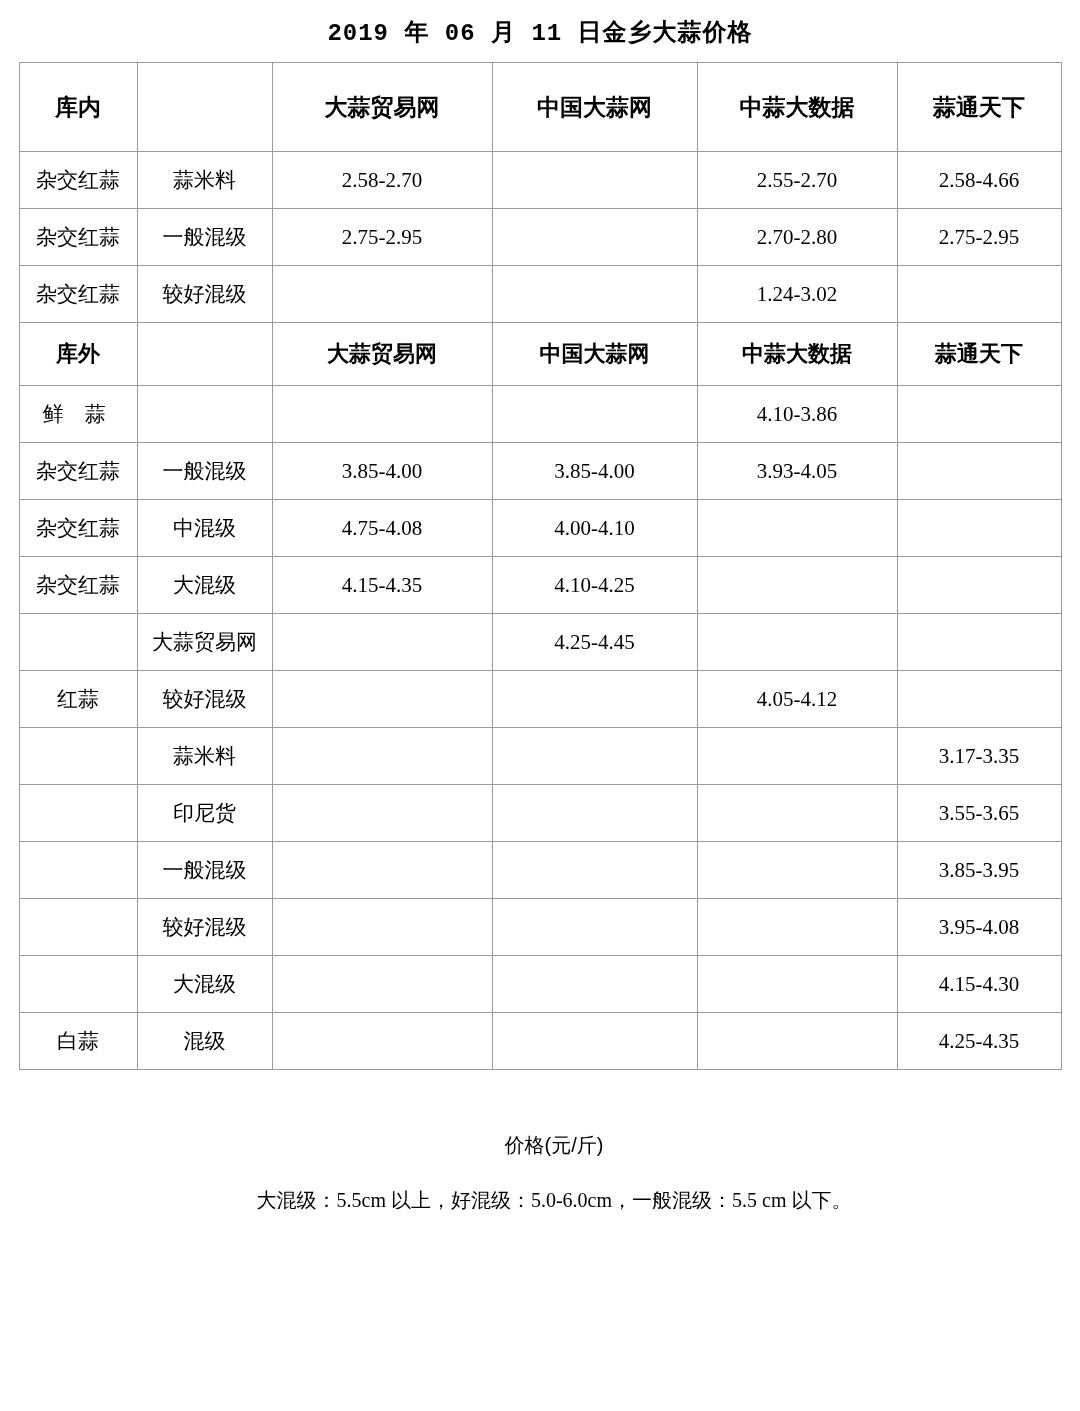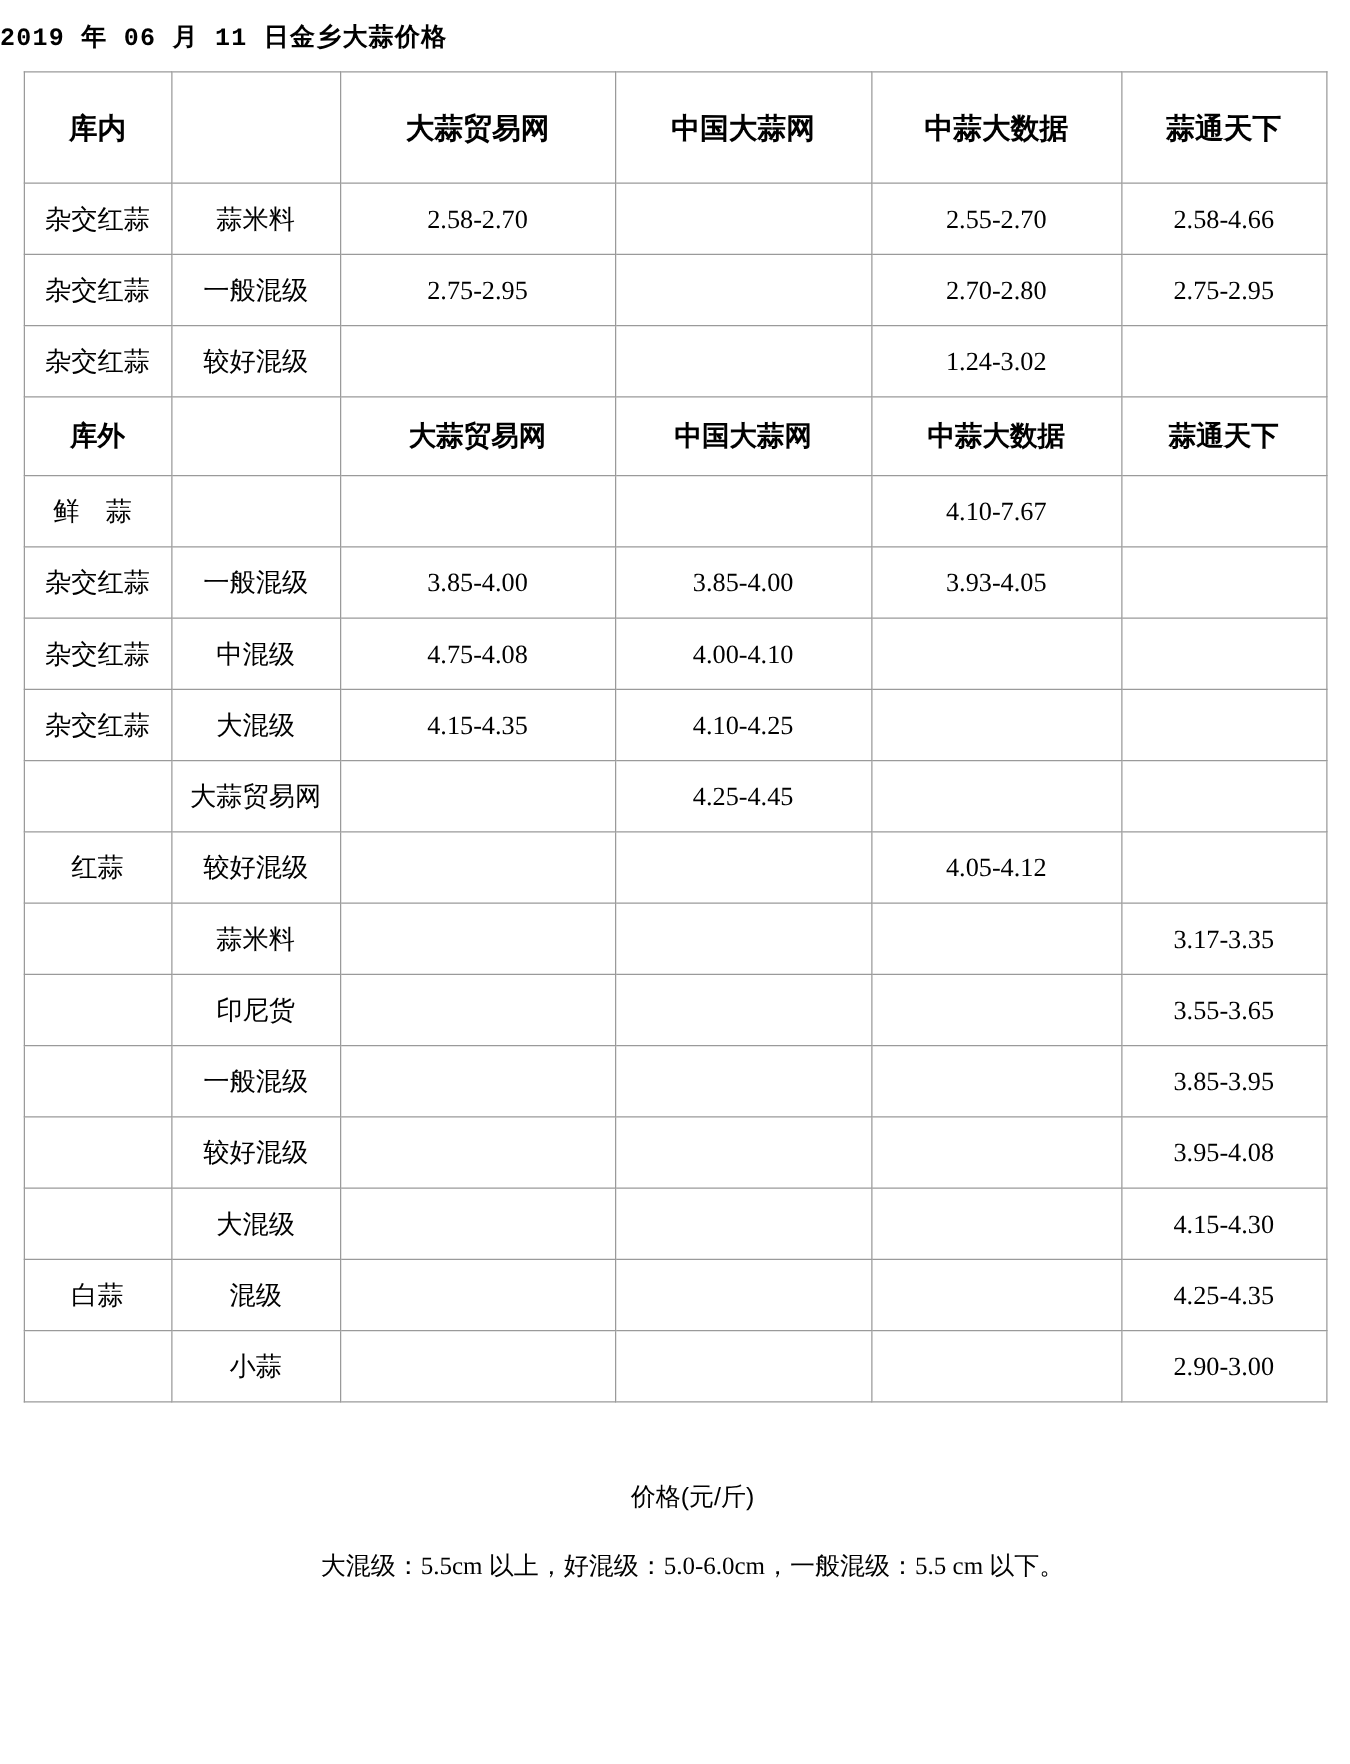--- a/index.html
+++ b/index.html
@@ -13,23 +13,23 @@
     font-family: "Liberation Serif", "DejaVu Serif", serif;
     color: #000000;
   }
   .page {
     width: 1080px;
     box-sizing: border-box;
     padding: 0;
     position: relative;
   }
   .doc-title {
-    text-align: left;
+    text-align: center;
     font-family: "Liberation Mono", "DejaVu Sans Mono", monospace;
-    font-size: 20px;
+    font-size: 24px;
     font-weight: bold;
     letter-spacing: 1px;
     margin: 10px 0 14px 0;
     padding-top: 6px;
   }
   table.price-table {
     border-collapse: collapse;
     width: 1042px;
     margin: 0 auto;
     table-layout: fixed;
@@ -149,21 +149,21 @@
         <td class="label">中国大蒜网</td>
         <td class="label">中蒜大数据</td>
         <td class="label">蒜通天下</td>
       </tr>
 
       <tr>
         <td class="label left-label spaced">鲜 蒜</td>
         <td class="label"></td>
         <td class="num"></td>
         <td class="num"></td>
-        <td class="num">4.10-7.67</td>
+        <td class="num">4.10-3.86</td>
         <td class="num"></td>
       </tr>
       <tr>
         <td class="label left-label">杂交红蒜</td>
         <td class="label">一般混级</td>
         <td class="num">3.85-4.00</td>
         <td class="num">3.85-4.00</td>
         <td class="num">3.93-4.05</td>
         <td class="num"></td>
       </tr>
@@ -240,28 +240,20 @@
         <td class="num">4.15-4.30</td>
       </tr>
       <tr>
         <td class="label left-label">白蒜</td>
         <td class="label">混级</td>
         <td class="num"></td>
         <td class="num"></td>
         <td class="num"></td>
         <td class="num">4.25-4.35</td>
       </tr>
-      <tr>
-        <td class="label left-label"></td>
-        <td class="label">小蒜</td>
-        <td class="num"></td>
-        <td class="num"></td>
-        <td class="num"></td>
-        <td class="num">2.90-3.00</td>
-      </tr>
     </tbody>
   </table>
 
   <div class="notes">
     <div class="note-line">价格(元/斤)</div>
     <div class="note-line mono-mix">大混级：5.5cm 以上，好混级：5.0-6.0cm，一般混级：5.5 cm 以下。</div>
   </div>
 
 </div>
 

